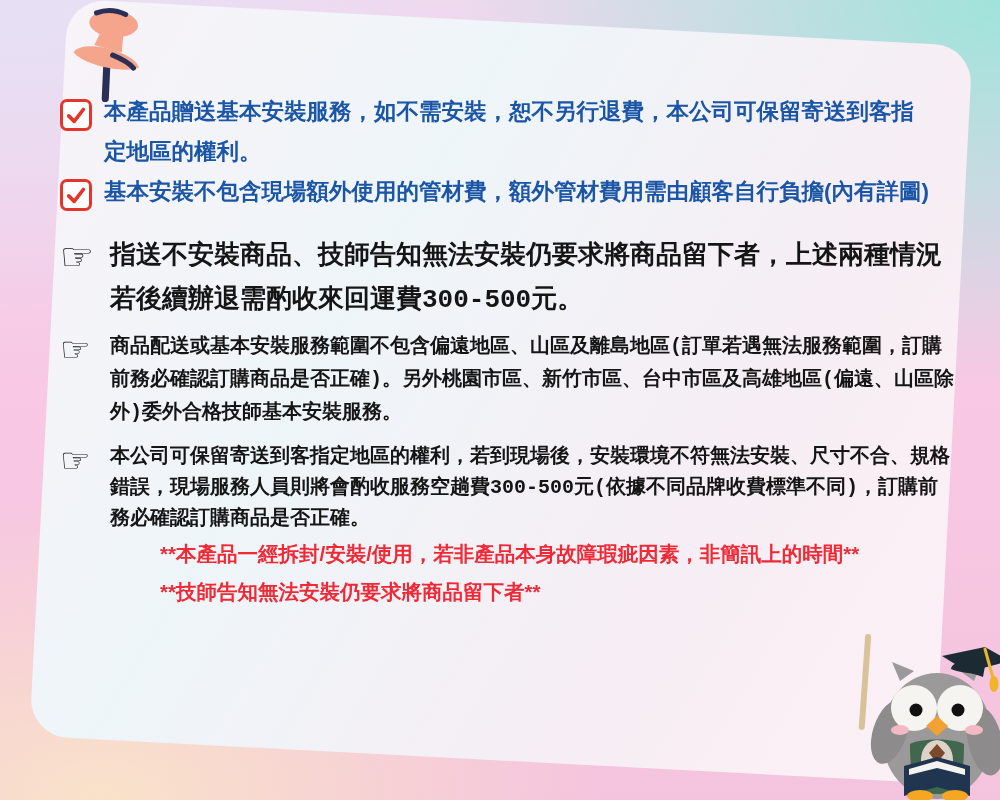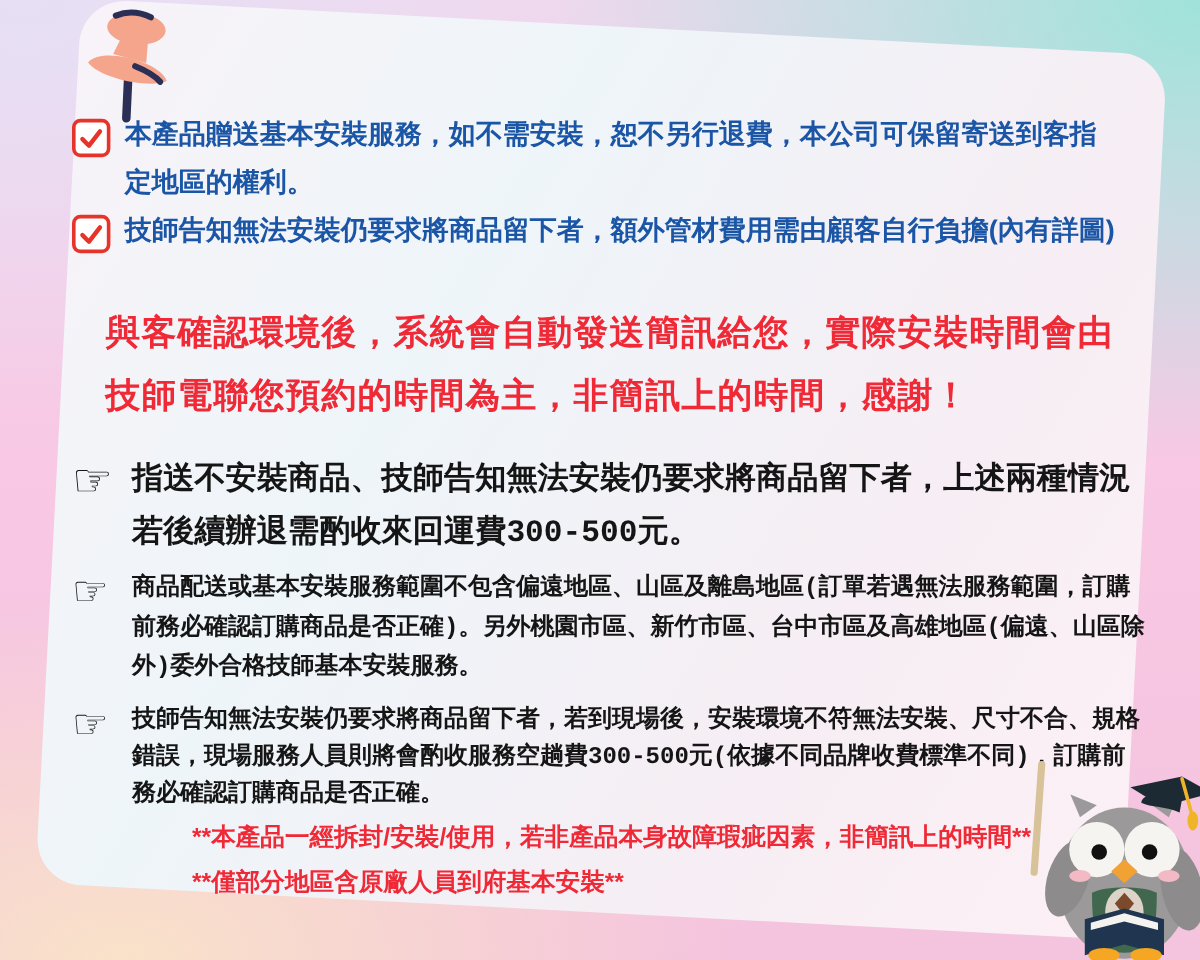--- a/index.html
+++ b/index.html
@@ -66,42 +66,41 @@
       </span>
       <p>本產品贈送基本安裝服務，如不需安裝，恕不另行退費，本公司可保留寄送到客指定地區的權利。</p>
     </div>
 
     <div class="check-item">
       <span class="cb">
         <svg viewBox="0 0 24 24">
             <polyline points="4,13 10,19 20,6" fill="none" stroke="#e5352b" stroke-width="4" stroke-linecap="round" stroke-linejoin="round"></polyline>
           </svg>
       </span>
-      <p>技師告知無法安裝仍要求將商品留下者，額外管材費用需由顧客自行負擔(內有詳圖)</p>
+      <p>基本安裝不包含現場額外使用的管材費，額外管材費用需由顧客自行負擔(內有詳圖)</p>
     </div>
 
-    <p class="highlight">與客確認環境後，系統會自動發送簡訊給您，實際安裝時間會由技師電聯您預約的時間為主，非簡訊上的時間，感謝！</p>
 
     <div class="hand-item hand-1">
       <span class="hand">☞</span>
       <p>指送不安裝商品、技師告知無法安裝仍要求將商品留下者，上述兩種情況若後續辦退需酌收來回運費300-500元。</p>
     </div>
 
     <div class="hand-item hand-2">
       <span class="hand">☞</span>
       <p>商品配送或基本安裝服務範圍不包含偏遠地區、山區及離島地區(訂單若遇無法服務範圍，訂購前務必確認訂購商品是否正確)。另外桃園市區、新竹市區、台中市區及高雄地區(偏遠、山區除外)委外合格技師基本安裝服務。</p>
     </div>
 
     <div class="hand-item hand-3">
       <span class="hand">☞</span>
-      <p>技師告知無法安裝仍要求將商品留下者，若到現場後，安裝環境不符無法安裝、尺寸不合、規格錯誤，現場服務人員則將會酌收服務空趟費300-500元(依據不同品牌收費標準不同)，訂購前務必確認訂購商品是否正確。</p>
+      <p>本公司可保留寄送到客指定地區的權利，若到現場後，安裝環境不符無法安裝、尺寸不合、規格錯誤，現場服務人員則將會酌收服務空趟費300-500元(依據不同品牌收費標準不同)，訂購前務必確認訂購商品是否正確。</p>
     </div>
 
     <p class="footnote">**本產品一經拆封/安裝/使用，若非產品本身故障瑕疵因素，非簡訊上的時間**</p>
-    <p class="footnote">**僅部分地區含原廠人員到府基本安裝**</p>
+    <p class="footnote">**技師告知無法安裝仍要求將商品留下者**</p>
   </div>
 
   <svg class="owl" viewBox="0 0 160 175">
     <rect x="10" y="8" width="6" height="96" rx="3" fill="#d8c29a" transform="rotate(4 13 55)"></rect>
     <ellipse cx="85" cy="110" rx="55" ry="63" fill="#9c999a"></ellipse>
     <path d="M48,55 L40,36 L62,45 Z" fill="#9c999a"></path>
     <path d="M122,55 L130,36 L108,45 Z" fill="#9c999a"></path>
     <ellipse cx="38" cy="106" rx="17" ry="33" fill="#8e8b8c" transform="rotate(18 38 106)"></ellipse>
     <ellipse cx="133" cy="115" rx="17" ry="35" fill="#8e8b8c" transform="rotate(-12 133 115)"></ellipse>
     <circle cx="62" cy="82" r="23" fill="#f6f4f1"></circle>

